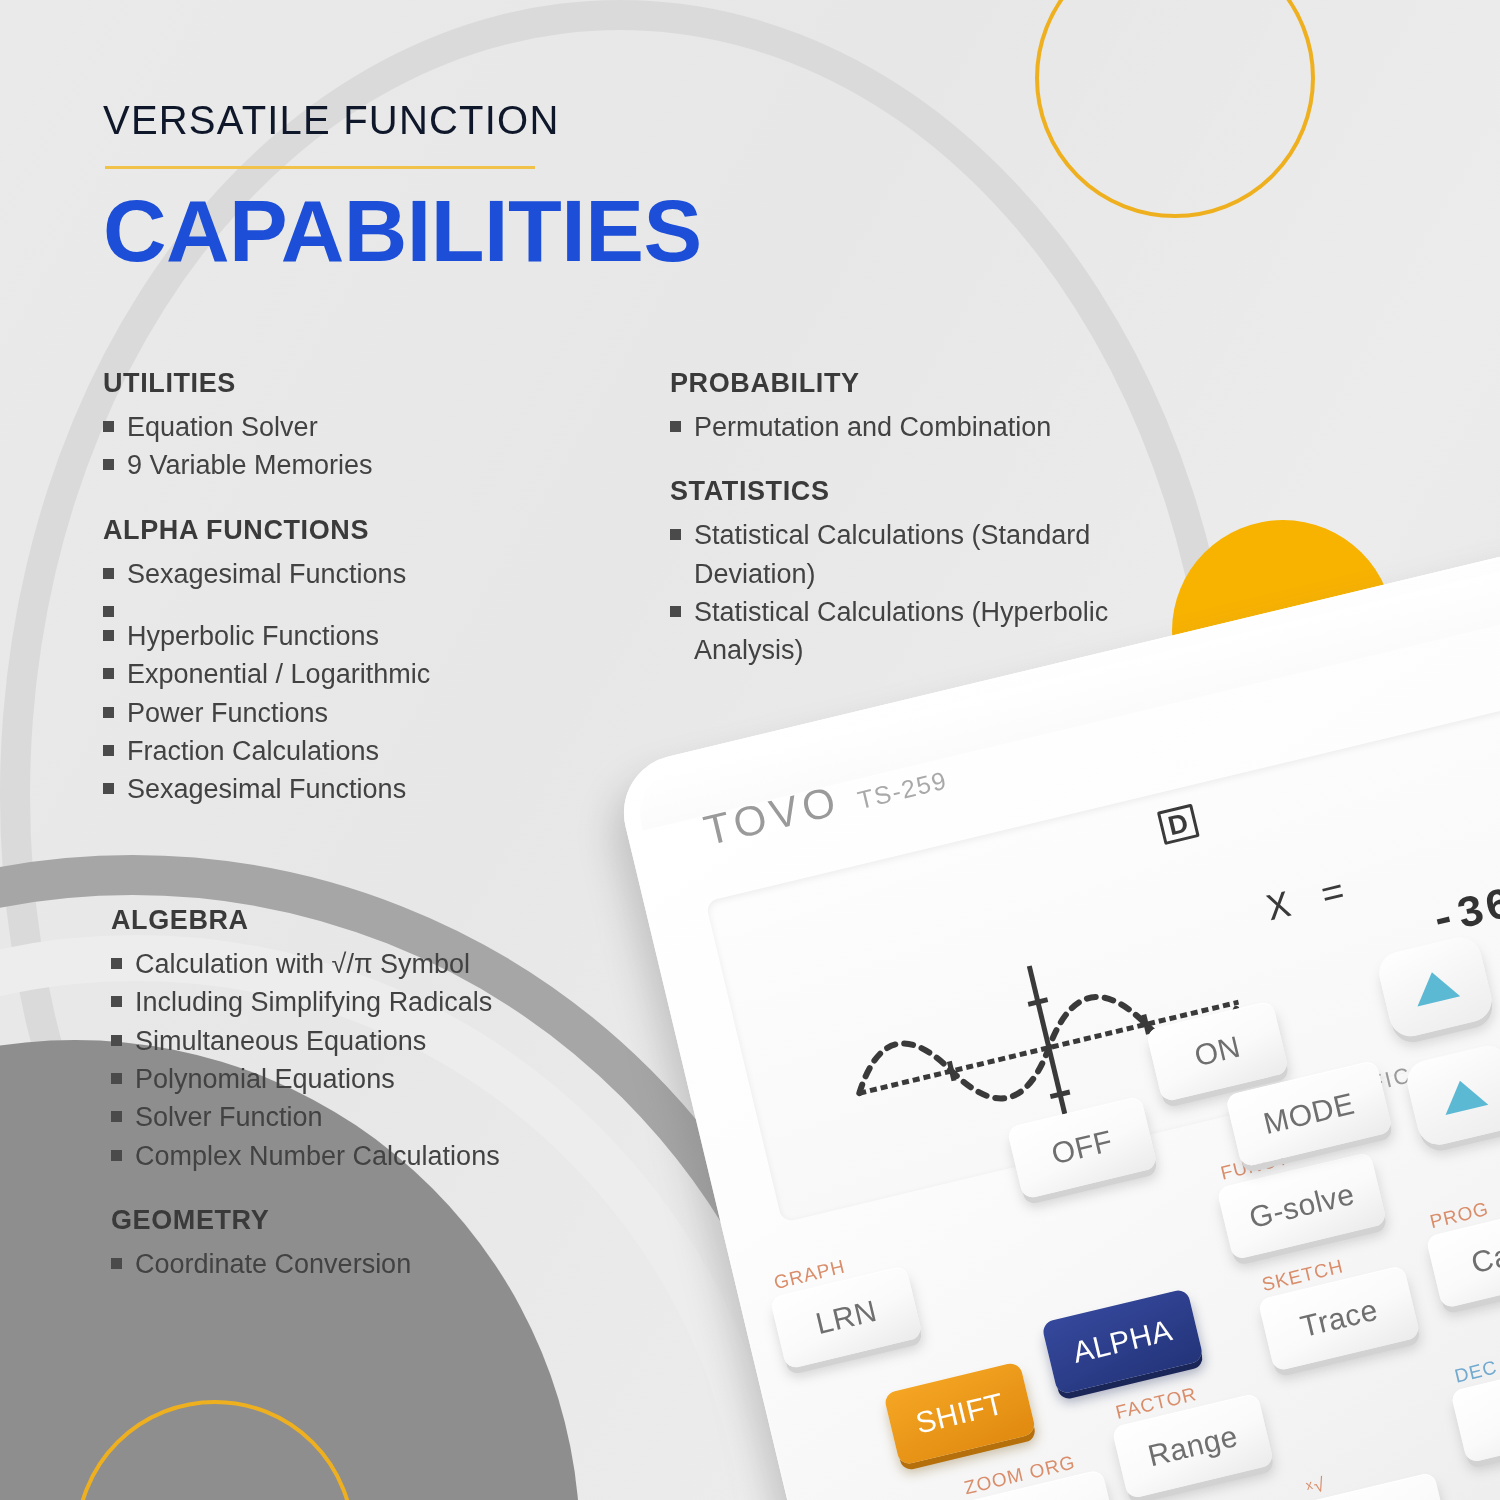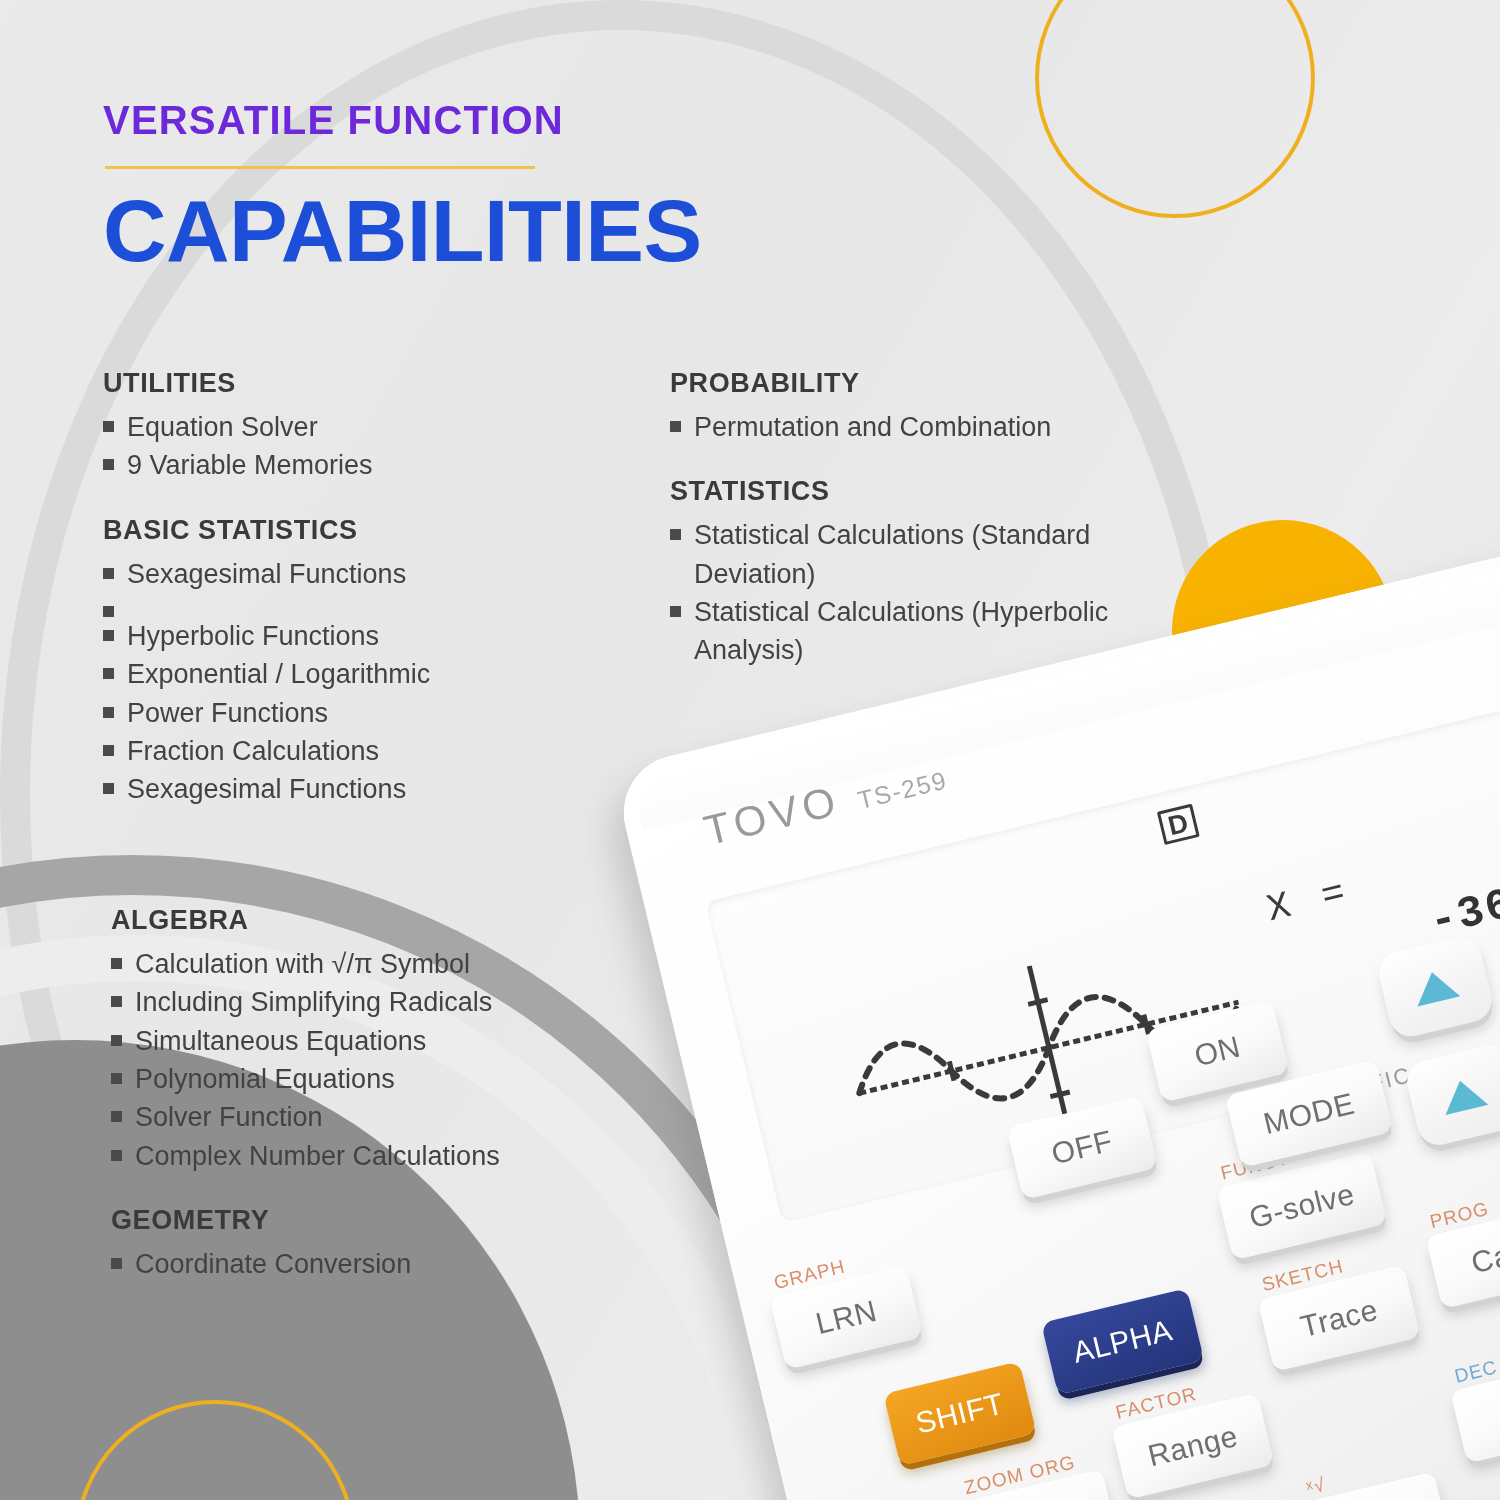--- a/index.html
+++ b/index.html
@@ -29,21 +29,21 @@
     border-radius:50%;border:4px solid #efb01f;background:transparent;}
   
   .circ-yellow-line2{position:absolute;left:75px;top:1400px;width:272px;height:272px;
     border-radius:50%;border:4px solid #efb01f;background:transparent;}
   
   .circ-amber{position:absolute;left:1172px;top:520px;width:222px;height:222px;
     border-radius:50%;background:#f8b200;}
 
   
   .header{position:absolute;left:103px;top:98px;width:760px;}
-  .h-kicker{font-size:40px;font-weight:700;letter-spacing:1.2px;color:#6d28d9;
+  .h-kicker{font-size:40px;font-weight:400;letter-spacing:1.2px;color:#0f172a;
     line-height:1.1;margin:0;}
   .h-rule{width:430px;height:3px;background:#f0c24a;margin:24px 0 18px 2px;}
   .h-main{font-size:88px;font-weight:700;letter-spacing:-0.5px;color:#1d4ed8;
     line-height:1;margin:0;}
 
   
   .col{position:absolute;}
   .col-left{left:103px;top:368px;width:560px;}
   .col-right{left:670px;top:368px;width:540px;}
   .col-left-lower{left:111px;top:905px;width:580px;}
@@ -141,21 +141,21 @@
             <span class="bullet"></span>
             <span class="li-text">Equation Solver</span>
           </li>
         <li>
             <span class="bullet"></span>
             <span class="li-text">9 Variable Memories</span>
           </li>
       </ul>
     </div>
     <div class="grp">
-      <h3 class="grp-title">BASIC STATISTICS</h3>
+      <h3 class="grp-title">ALPHA FUNCTIONS</h3>
       <ul class="grp-list">
         <li>
             <span class="bullet"></span>
             <span class="li-text">Sexagesimal Functions</span>
           </li>
         <li>
             <span class="bullet"></span>
           </li>
         <li>
             <span class="bullet"></span>

